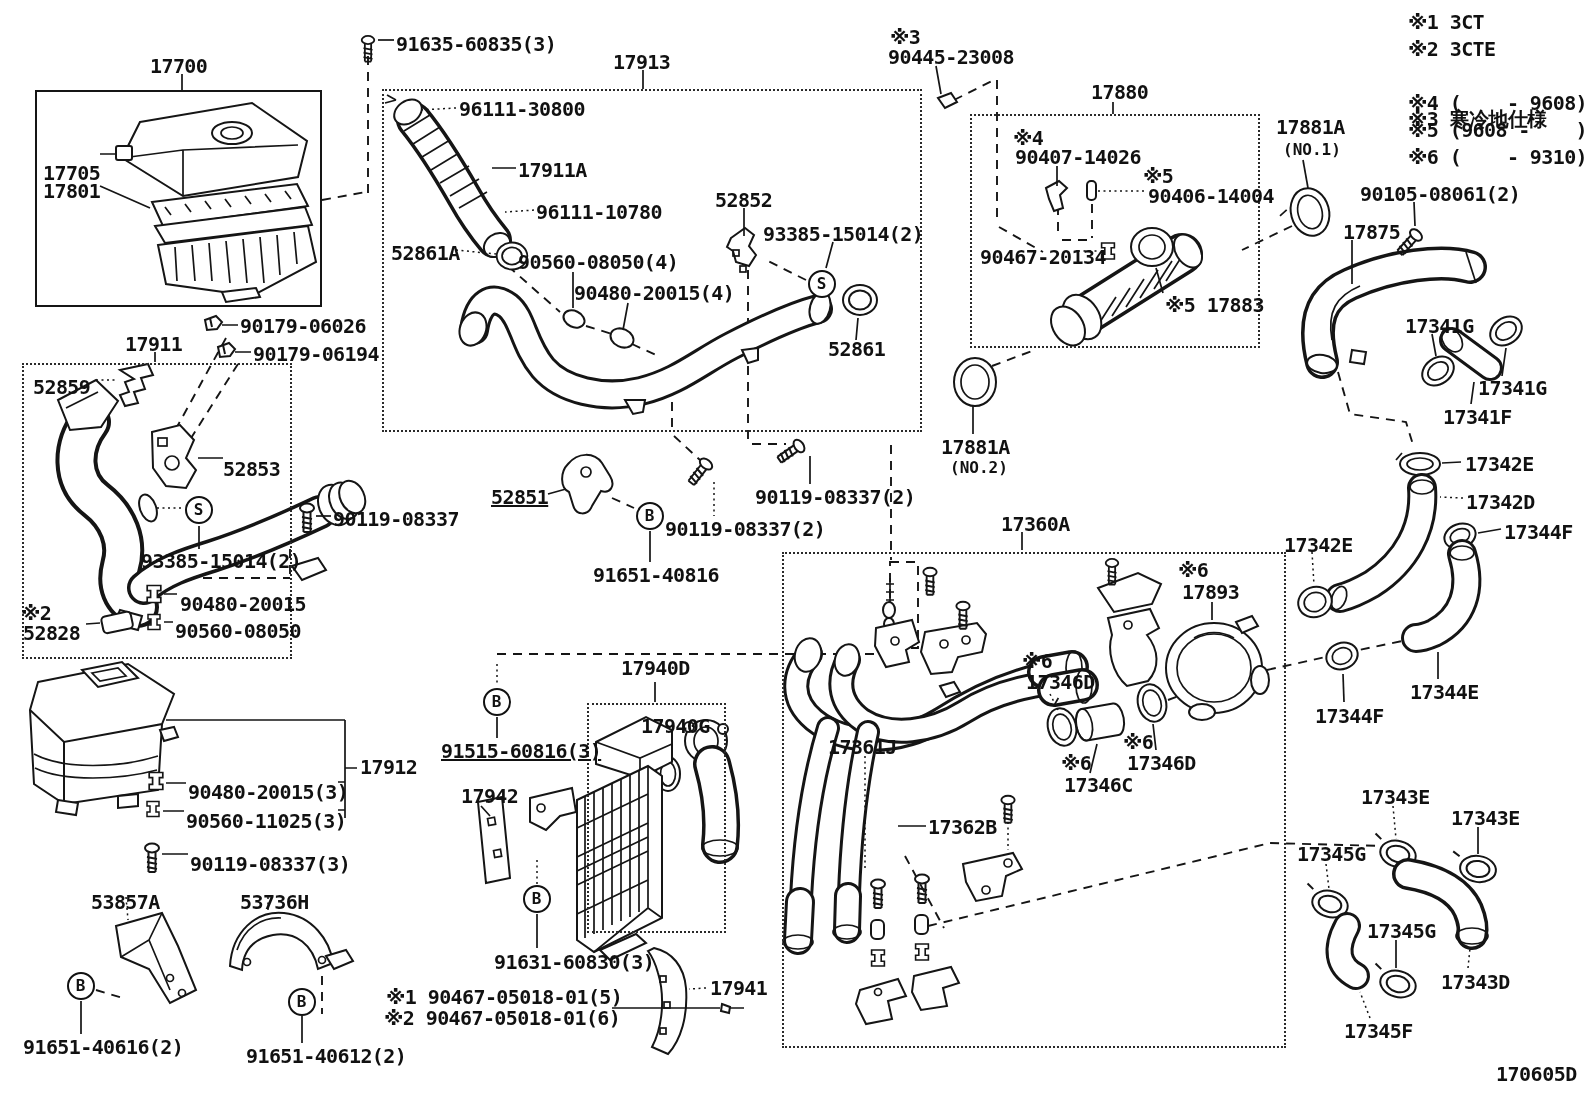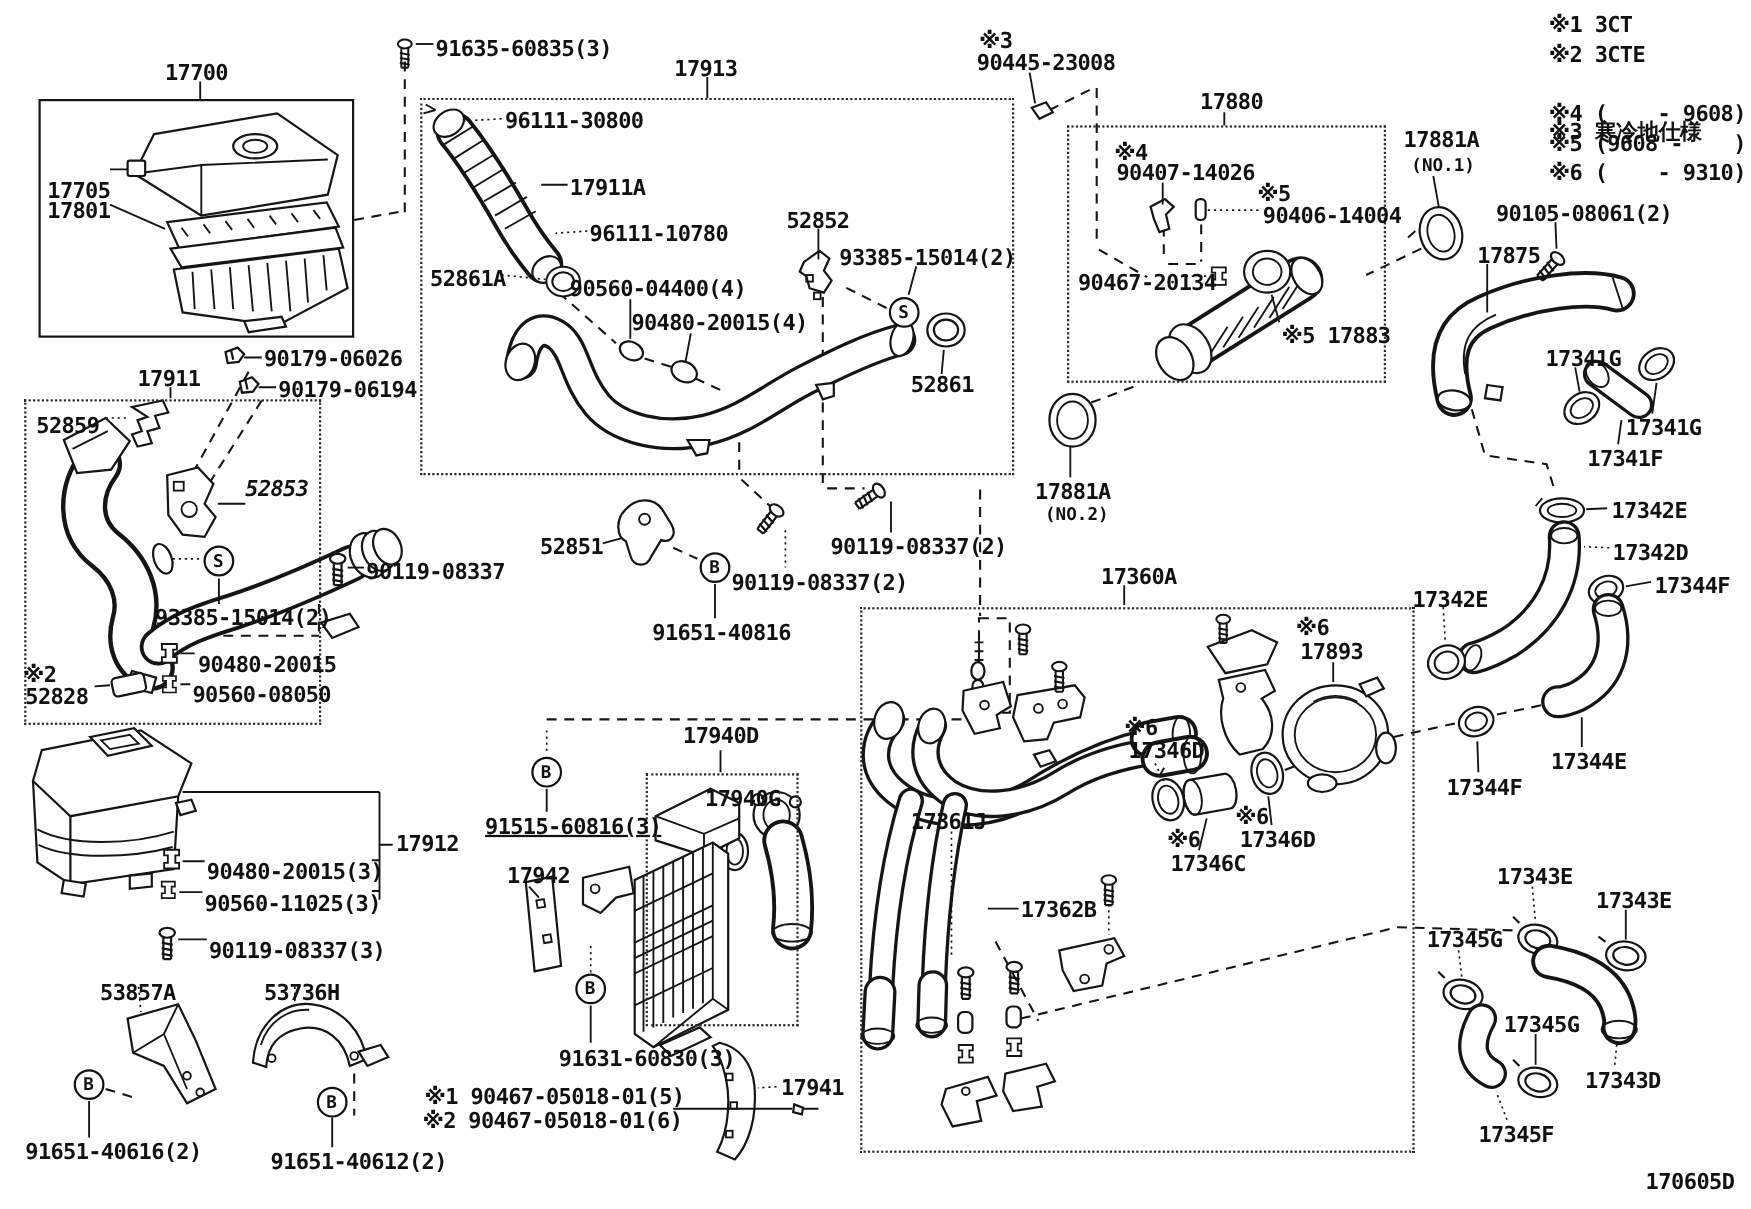--- a/index.html
+++ b/index.html
@@ -416,21 +416,21 @@
     <div class="gbox dotted" style="left: 587px; top: 703px; width: 139px; height: 230px;"></div>
     <div class="plabel" style="left: 396px; top: 34px;">91635-60835(3)</div>
     <div class="plabel" style="left: 150px; top: 56px;">17700</div>
     <div class="plabel" style="left: 43px; top: 147px; margin-top: 16px;">17705</div>
     <div class="plabel" style="left: 43px; top: 181px;">17801</div>
     <div class="plabel" style="left: 613px; top: 52px;">17913</div>
     <div class="plabel" style="left: 459px; top: 99px;">96111-30800</div>
     <div class="plabel" style="left: 518px; top: 160px;">17911A</div>
     <div class="plabel" style="left: 536px; top: 202px;">96111-10780</div>
     <div class="plabel" style="left: 391px; top: 243px;">52861A</div>
-    <div class="plabel" style="left: 518px; top: 252px;">90560-04400(4)</div>
+    <div class="plabel" style="left: 518px; top: 252px;">90560-08050(4)</div>
     <div class="plabel" style="left: 574px; top: 283px;">90480-20015(4)</div>
     <div class="plabel" style="left: 715px; top: 190px;">52852</div>
     <div class="plabel" style="left: 763px; top: 224px;">93385-15014(2)</div>
     <div class="plabel" style="left: 828px; top: 339px;">52861</div>
     <div class="plabel" style="left: 890px; top: 27px;">※3</div>
     <div class="plabel" style="left: 888px; top: 47px;">90445-23008</div>
     <div class="plabel" style="left: 1091px; top: 82px;">17880</div>
     <div class="plabel" style="left: 1013px; top: 128px;">※4</div>
     <div class="plabel" style="left: 1015px; top: 147px;">90407-14026</div>
     <div class="plabel" style="left: 1143px; top: 166px;">※5</div>
@@ -453,55 +453,55 @@
     <div class="plabel" style="left: 1361px; top: 787px;">17343E</div>
     <div class="plabel" style="left: 1451px; top: 808px;">17343E</div>
     <div class="plabel" style="left: 1297px; top: 844px;">17345G</div>
     <div class="plabel" style="left: 1367px; top: 921px;">17345G</div>
     <div class="plabel" style="left: 1441px; top: 972px;">17343D</div>
     <div class="plabel" style="left: 1344px; top: 1021px;">17345F</div>
     <div class="plabel" style="left: 240px; top: 316px;">90179-06026</div>
     <div class="plabel" style="left: 253px; top: 344px;">90179-06194</div>
     <div class="plabel" style="left: 125px; top: 334px;">17911</div>
     <div class="plabel" style="left: 33px; top: 377px;">52859</div>
-    <div class="plabel" style="left: 223px; top: 434px; font-style: italic;">52853</div>
+    <div class="plabel" style="left: 223px; top: 459px;">52853</div>
     <div class="plabel" style="left: 333px; top: 509px;">90119-08337</div>
     <div class="plabel" style="left: 141px; top: 551px;">93385-15014(2)</div>
     <div class="plabel" style="left: 21px; top: 603px;">※2</div>
     <div class="plabel" style="left: 23px; top: 623px;">52828</div>
     <div class="plabel" style="left: 180px; top: 594px;">90480-20015</div>
     <div class="plabel" style="left: 175px; top: 621px;">90560-08050</div>
     <div class="plabel" style="left: 360px; top: 757px;">17912</div>
     <div class="plabel" style="left: 188px; top: 782px;">90480-20015(3)</div>
     <div class="plabel" style="left: 186px; top: 811px;">90560-11025(3)</div>
     <div class="plabel" style="left: 190px; top: 854px;">90119-08337(3)</div>
     <div class="plabel" style="left: 91px; top: 892px;">53857A</div>
     <div class="plabel" style="left: 240px; top: 892px;">53736H</div>
     <div class="plabel" style="left: 23px; top: 1037px;">91651-40616(2)</div>
     <div class="plabel" style="left: 246px; top: 1046px;">91651-40612(2)</div>
-    <div class="plabel" style="left: 491px; top: 487px;">52851</div>
+    <div class="plabel" style="left: 491px; top: 487px; text-decoration: underline;">52851</div>
     <div class="plabel" style="left: 755px; top: 487px;">90119-08337(2)</div>
     <div class="plabel" style="left: 665px; top: 519px;">90119-08337(2)</div>
     <div class="plabel" style="left: 593px; top: 565px;">91651-40816</div>
     <div class="plabel" style="left: 1001px; top: 514px;">17360A</div>
     <div class="plabel" style="left: 1178px; top: 560px;">※6</div>
     <div class="plabel" style="left: 1182px; top: 582px;">17893</div>
     <div class="plabel" style="left: 1022px; top: 651px;">※6</div>
     <div class="plabel" style="left: 1026px; top: 672px;">17346D</div>
     <div class="plabel" style="left: 1123px; top: 732px;">※6</div>
     <div class="plabel" style="left: 1127px; top: 753px;">17346D</div>
     <div class="plabel" style="left: 1061px; top: 753px;">※6</div>
     <div class="plabel" style="left: 1064px; top: 775px;">17346C</div>
     <div class="plabel" style="left: 828px; top: 737px;">17361J</div>
     <div class="plabel" style="left: 928px; top: 817px;">17362B</div>
     <div class="plabel" style="left: 621px; top: 658px;">17940D</div>
     <div class="plabel" style="left: 641px; top: 716px;">17940G</div>
     <div class="plabel" style="left: 441px; top: 741px; text-decoration: underline;">91515-60816(3)</div>
     <div class="plabel" style="left: 461px; top: 786px;">17942</div>
-    <div class="plabel" style="left: 508px; top: 952px;">91631-60830(3)</div>
+    <div class="plabel" style="left: 494px; top: 952px;">91631-60830(3)</div>
     <div class="plabel" style="left: 386px; top: 987px;">※1 90467-05018-01(5)</div>
     <div class="plabel" style="left: 384px; top: 1008px;">※2 90467-05018-01(6)</div>
     <div class="plabel" style="left: 710px; top: 978px;">17941</div>
     <div class="plabel" style="left: 941px; top: 437px;">17881A</div>
     <div class="plabel small" style="left: 950px; top: 459px;">(NO.2)</div>
     <div class="ccirc" style="left: 807.5px; top: 269.5px;">S</div>
     <div class="ccirc" style="left: 184.5px; top: 495.5px;">S</div>
     <div class="ccirc" style="left: 635.5px; top: 501.5px;">B</div>
     <div class="ccirc" style="left: 482.5px; top: 687.5px;">B</div>
     <div class="ccirc" style="left: 522.5px; top: 884.5px;">B</div>

